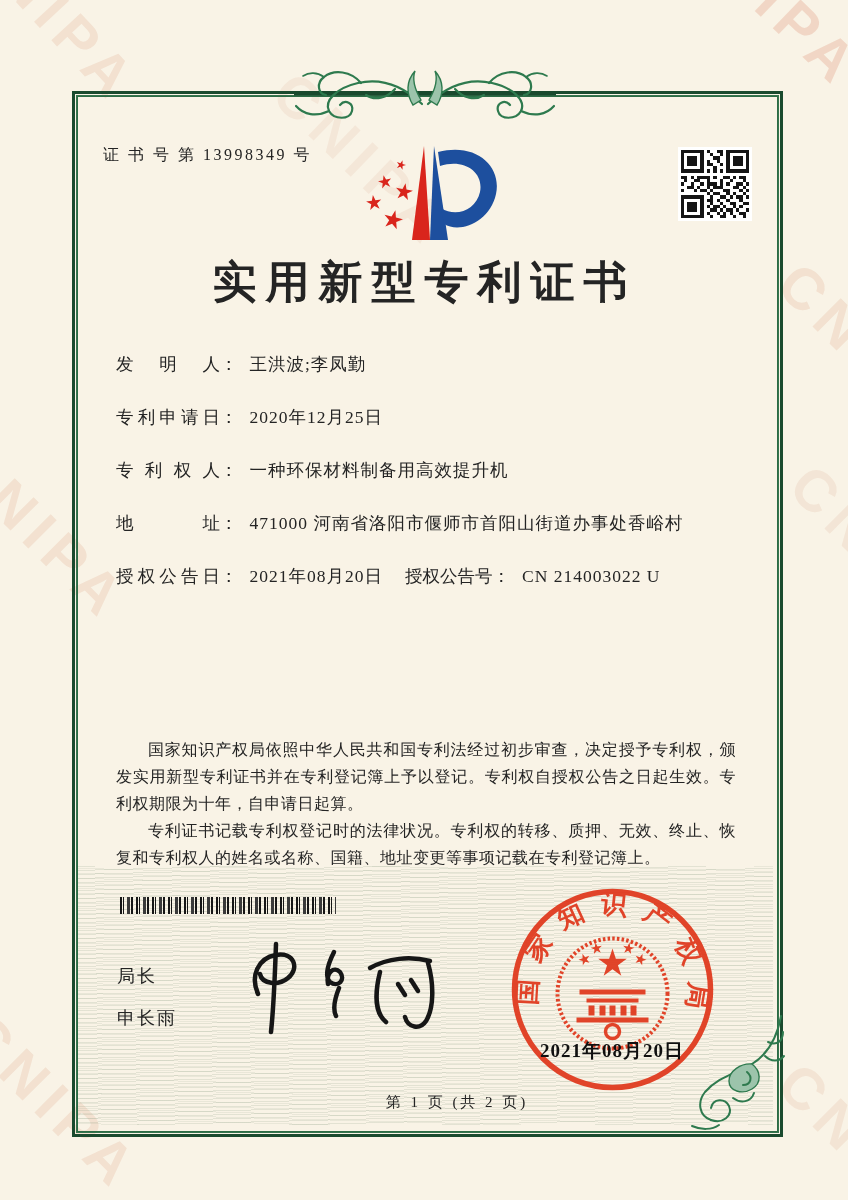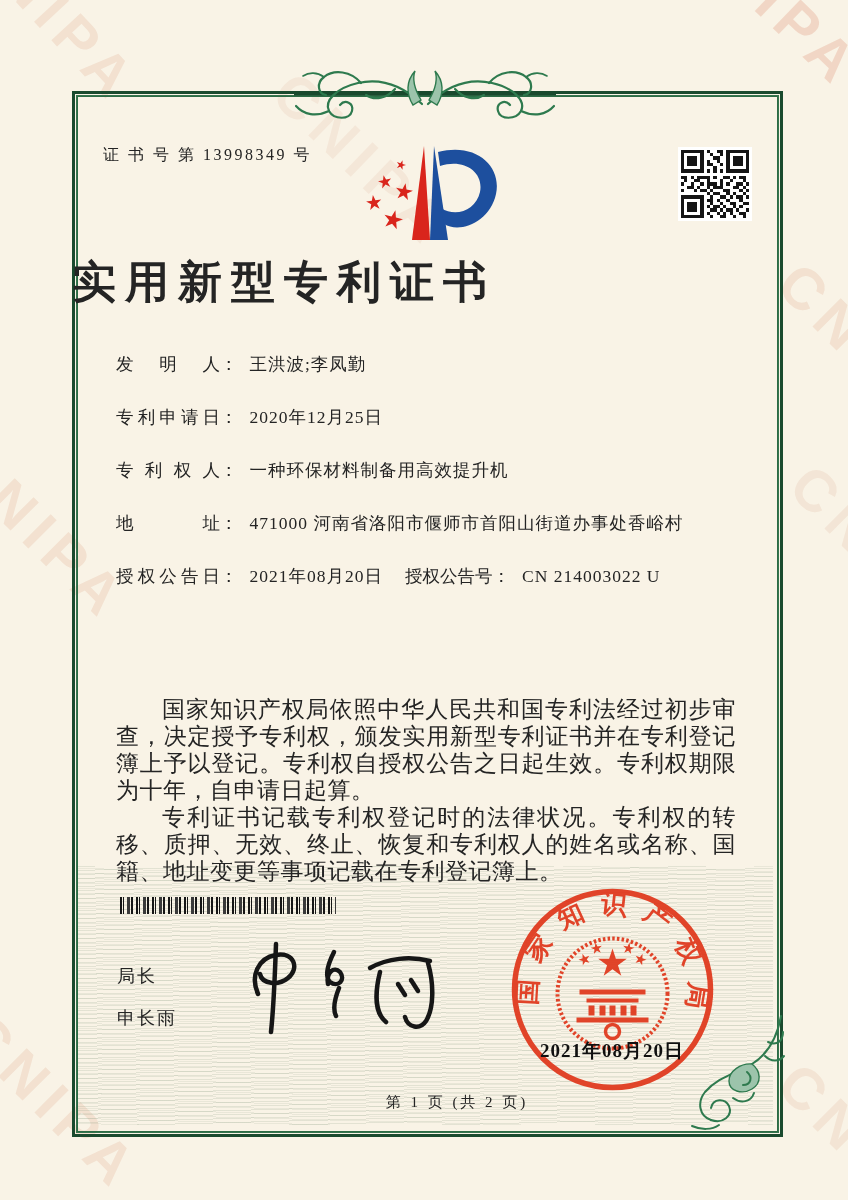--- a/index.html
+++ b/index.html
@@ -36,30 +36,30 @@
   .frame .inner{position:absolute;inset:1px;border:1px solid #36754e;}
   .ornament{position:absolute;z-index:4;pointer-events:none;}
   .orn-top{left:294px;top:56px;}
   .orn-br{left:688px;top:1012px;}
   
   .content{position:absolute;inset:0;z-index:5;}
   .cert-no{position:absolute;left:103px;top:145px;font-size:16px;letter-spacing:2.5px;}
   .logo{position:absolute;left:352px;top:140px;}
   .qr{position:absolute;left:678px;top:147px;width:68px;height:68px;background:#fff;padding:3px;}
   .title{
-    position:absolute;left:72px;width:705px;top:253px;text-align:left;
+    position:absolute;left:72px;width:705px;top:253px;text-align:center;
     font-size:44px;font-weight:bold;letter-spacing:9px;white-space:nowrap;
   }
   .fields{position:absolute;left:116px;top:352px;width:625px;font-size:17.5px;}
   .frow{height:24px;margin-bottom:29px;white-space:nowrap;}
   .flabel{display:inline-block;width:104px;text-align:justify;text-align-last:justify;text-justify:inter-character;vertical-align:top;}
   .colon{display:inline-block;}
   .fvalue{margin-left:12px;letter-spacing:1px;}
   .pair2{margin-left:22px;}
-  .paras{position:absolute;left:116px;top:696px;width:620px;font-size:23px;line-height:27px;text-align:justify;}
+  .paras{position:absolute;left:116px;top:736px;width:620px;font-size:16px;line-height:27px;text-align:justify;}
   .paras p{margin:0;text-indent:2em;letter-spacing:0.5px;}
   .barcode{
     position:absolute;left:120px;top:897px;width:216px;height:17px;z-index:6;
     background:
       repeating-linear-gradient(90deg,#161616 0 2px,rgba(0,0,0,0) 2px 3px,#161616 3px 4px,rgba(0,0,0,0) 4px 7px,#3a3a3a 7px 10px,rgba(0,0,0,0) 10px 11px,#161616 11px 13px,rgba(0,0,0,0) 13px 16px);
   }
   .signer{position:absolute;left:117px;top:964px;z-index:6;font-family:"Liberation Sans","DejaVu Sans",sans-serif;font-size:18px;letter-spacing:2px;}
   .signer div{margin-bottom:18px;}
   .signature{position:absolute;left:238px;top:936px;z-index:6;}
   .seal{position:absolute;left:505px;top:882px;z-index:7;mix-blend-mode:multiply;opacity:.95;}

